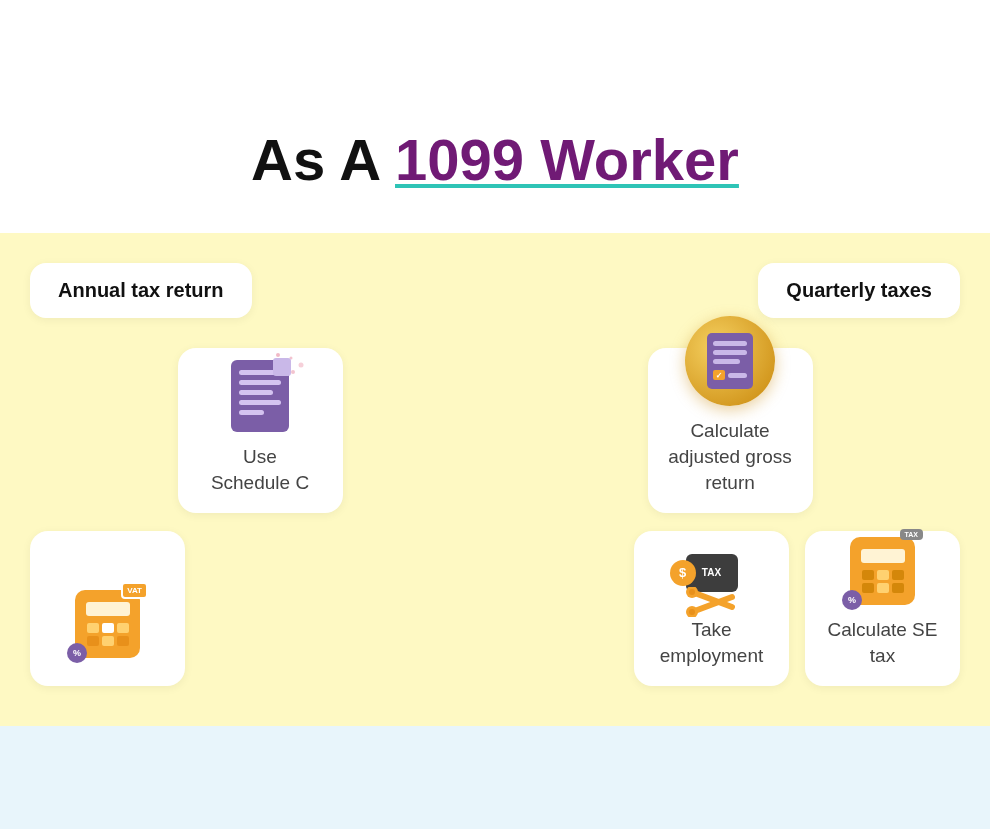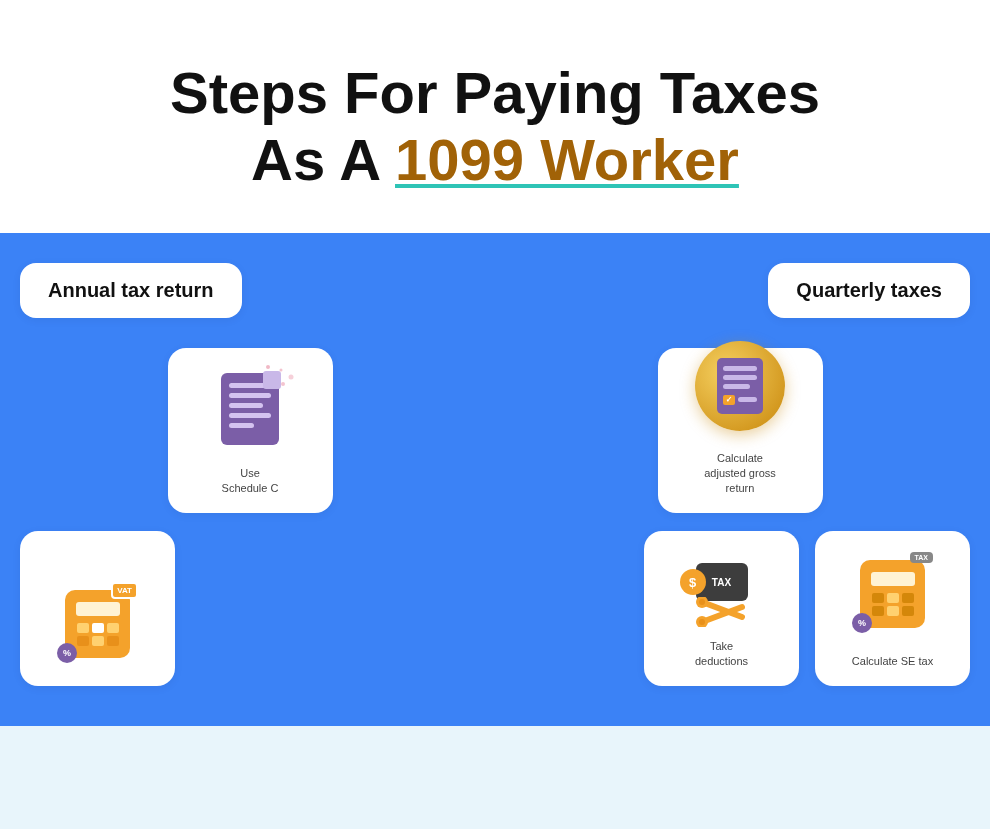--- a/index.html
+++ b/index.html
@@ -34,33 +34,33 @@
 
     .main-title {
       font-size: 58px;
       font-weight: 900;
       line-height: 1.15;
       color: #111;
       margin-top: 30px;
     }
 
     .highlight {
-      color: #a16207;
+      color: #701a75;
       text-decoration: underline;
       text-decoration-color: #2ec4b6;
       text-decoration-thickness: 4px;
       text-underline-offset: 4px;
       margin-top: 46px;
     }
 
     
     .content-section {
-      background: #3b82f6;
+      background: #fef9c3;
       width: 100%;
-      padding: 30px 20px 40px;
+      padding: 30px 30px 40px;
       position: relative;
     }
 
     
     .tabs-row {
       display: flex;
       justify-content: space-between;
       margin-bottom: 30px;
     }
 
@@ -90,24 +90,24 @@
       width: 165px;
       height: 165px;
     }
 
     .card-medium {
       width: 155px;
       height: 155px;
     }
 
     .card-label {
-      font-size: 11px;
+      font-size: 19px;
       color: #444;
       line-height: 1.35;
-      margin-top: 16px;
+      margin-top: 8px;
     }
 
     .card-icon {
       width: 80px;
       height: 80px;
       display: flex;
       align-items: center;
       justify-content: center;
       margin-bottom: 4px;
     }
@@ -357,21 +357,21 @@
   </style>
 </head>
 <body>
 
 <div class="logo">
   <span>FLYFIN</span>
 </div>
 
 <div class="top-section">
   <h1 class="main-title">
-    <span>Steps For Paying Taxes</span><br>
+    <br>
     <span>As A </span><span class="highlight">1099 Worker</span>
   </h1>
 </div>
 
 <div class="content-section">
 
   <div class="tabs-row">
     <div class="tab-card">
       <span>Annual tax return</span>
     </div>
@@ -484,21 +484,21 @@
               <line x1="10" y1="25" x2="50" y2="10" stroke="#f4a22b" stroke-width="6" stroke-linecap="round"></line>
               <circle cx="10" cy="5" r="6" fill="#f4a22b"></circle>
               <circle cx="10" cy="25" r="6" fill="#f4a22b"></circle>
               <circle cx="10" cy="5" r="3" fill="#e8901a"></circle>
               <circle cx="10" cy="25" r="3" fill="#e8901a"></circle>
             </svg>
           </div>
         </div>
         <div class="card-label">
           <span>Take</span><br>
-          <span>deductions</span>
+          <span>employment</span>
         </div>
       </div>
 
       <div class="card card-medium">
         <div class="card-icon">
           <div class="se-calc" style="position:relative;">
             <div class="se-badge">TAX</div>
             <div class="calc-screen" style="background:#fff3d4;width:44px;height:14px;border-radius:3px;margin-bottom:3px;"></div>
             <div class="calc-btns">
               <div class="calc-btn" style="background:#d4870a;"></div>

